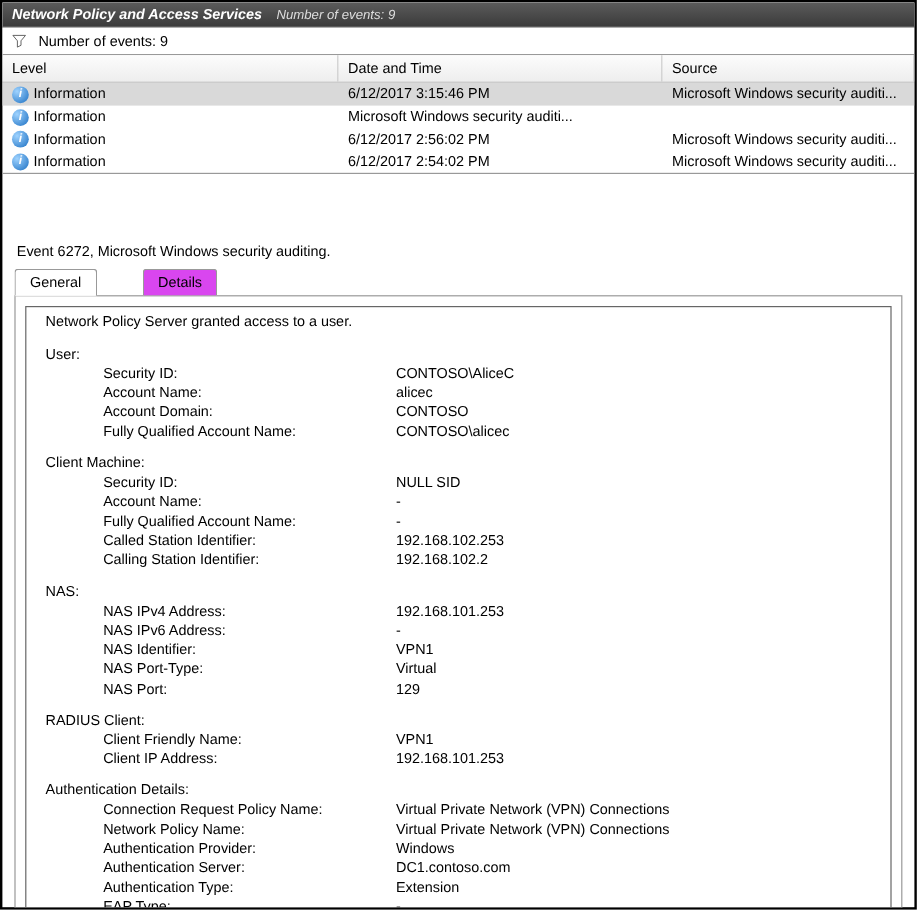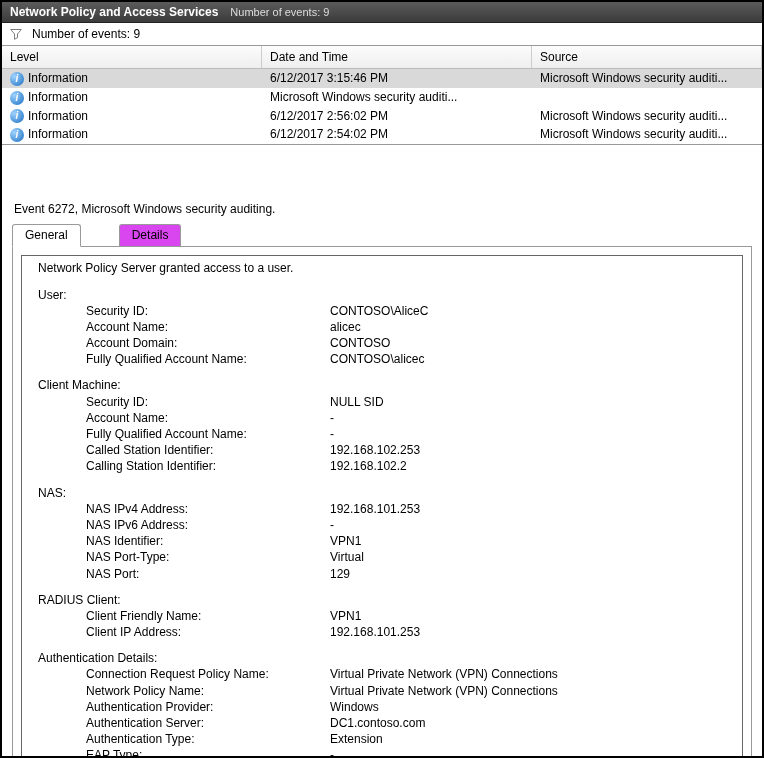--- a/index.html
+++ b/index.html
@@ -1,27 +1,27 @@
 <!DOCTYPE html>
 <html><head>
 <meta charset="utf-8">
 <style>
   * { box-sizing: border-box; margin: 0; padding: 0; }
   body { font-family: "Segoe UI", Tahoma, sans-serif; font-size: 12px; background: #fff; width: 764px; height: 758px; overflow: hidden; border: 2px solid #000; }
 
-  .titlebar { background: linear-gradient(#5b5b5b, #3b3b3b); color: #fff; padding: 3px 8px; font-weight: bold; display: flex; align-items: baseline; gap: 12px; border-bottom: 1px solid #222; }
+  .titlebar { background: linear-gradient(#5b5b5b, #3b3b3b); color: #fff; padding: 3px 8px; font-weight: bold; display: flex; align-items: baseline; gap: 12px; border-bottom: 1px solid #222; font-style: italic; }
   .titlebar .count { font-weight: normal; font-size: 11px; color: #ddd; }
 
   .filterbar { background: #fff; padding: 4px 8px; border-bottom: 1px solid #999; display: flex; align-items: center; gap: 10px; }
   .funnel { width: 12px; height: 12px; }
 
   .grid { border-bottom: 1px solid #999; }
   .grid-header { display: flex; background: linear-gradient(#fcfcfc, #eee); border-bottom: 1px solid #bbb; }
   .grid-header > div { padding: 4px 8px; border-right: 1px solid #ccc; }
-  .col-level { width: 260px; }
+  .col-level { width: 280px; }
   .col-date  { width: 270px; }
   .col-src   { flex: 1; }
   .grid-rows .row { display: flex; padding: 1px 0; }
   .grid-rows .row.sel { background: #d9d9d9; }
   .grid-rows .row > div { padding: 1px 8px; white-space: nowrap; overflow: hidden; text-overflow: ellipsis; }
   .info-icon { display: inline-block; width: 14px; height: 14px; border-radius: 50%; background: radial-gradient(circle at 30% 30%, #9fd3ff, #1b6fc2); color: #fff; font-weight: bold; font-size: 10px; text-align: center; line-height: 14px; margin-right: 4px; font-style: italic; vertical-align: middle; }
 
   .detail-wrap { padding: 6px 10px 0 10px; }
   .event-title { padding: 3px 2px 8px 2px; margin-top: 48px; }
   .tabs { display: flex; position: relative; z-index: 2; gap: 36px; }

